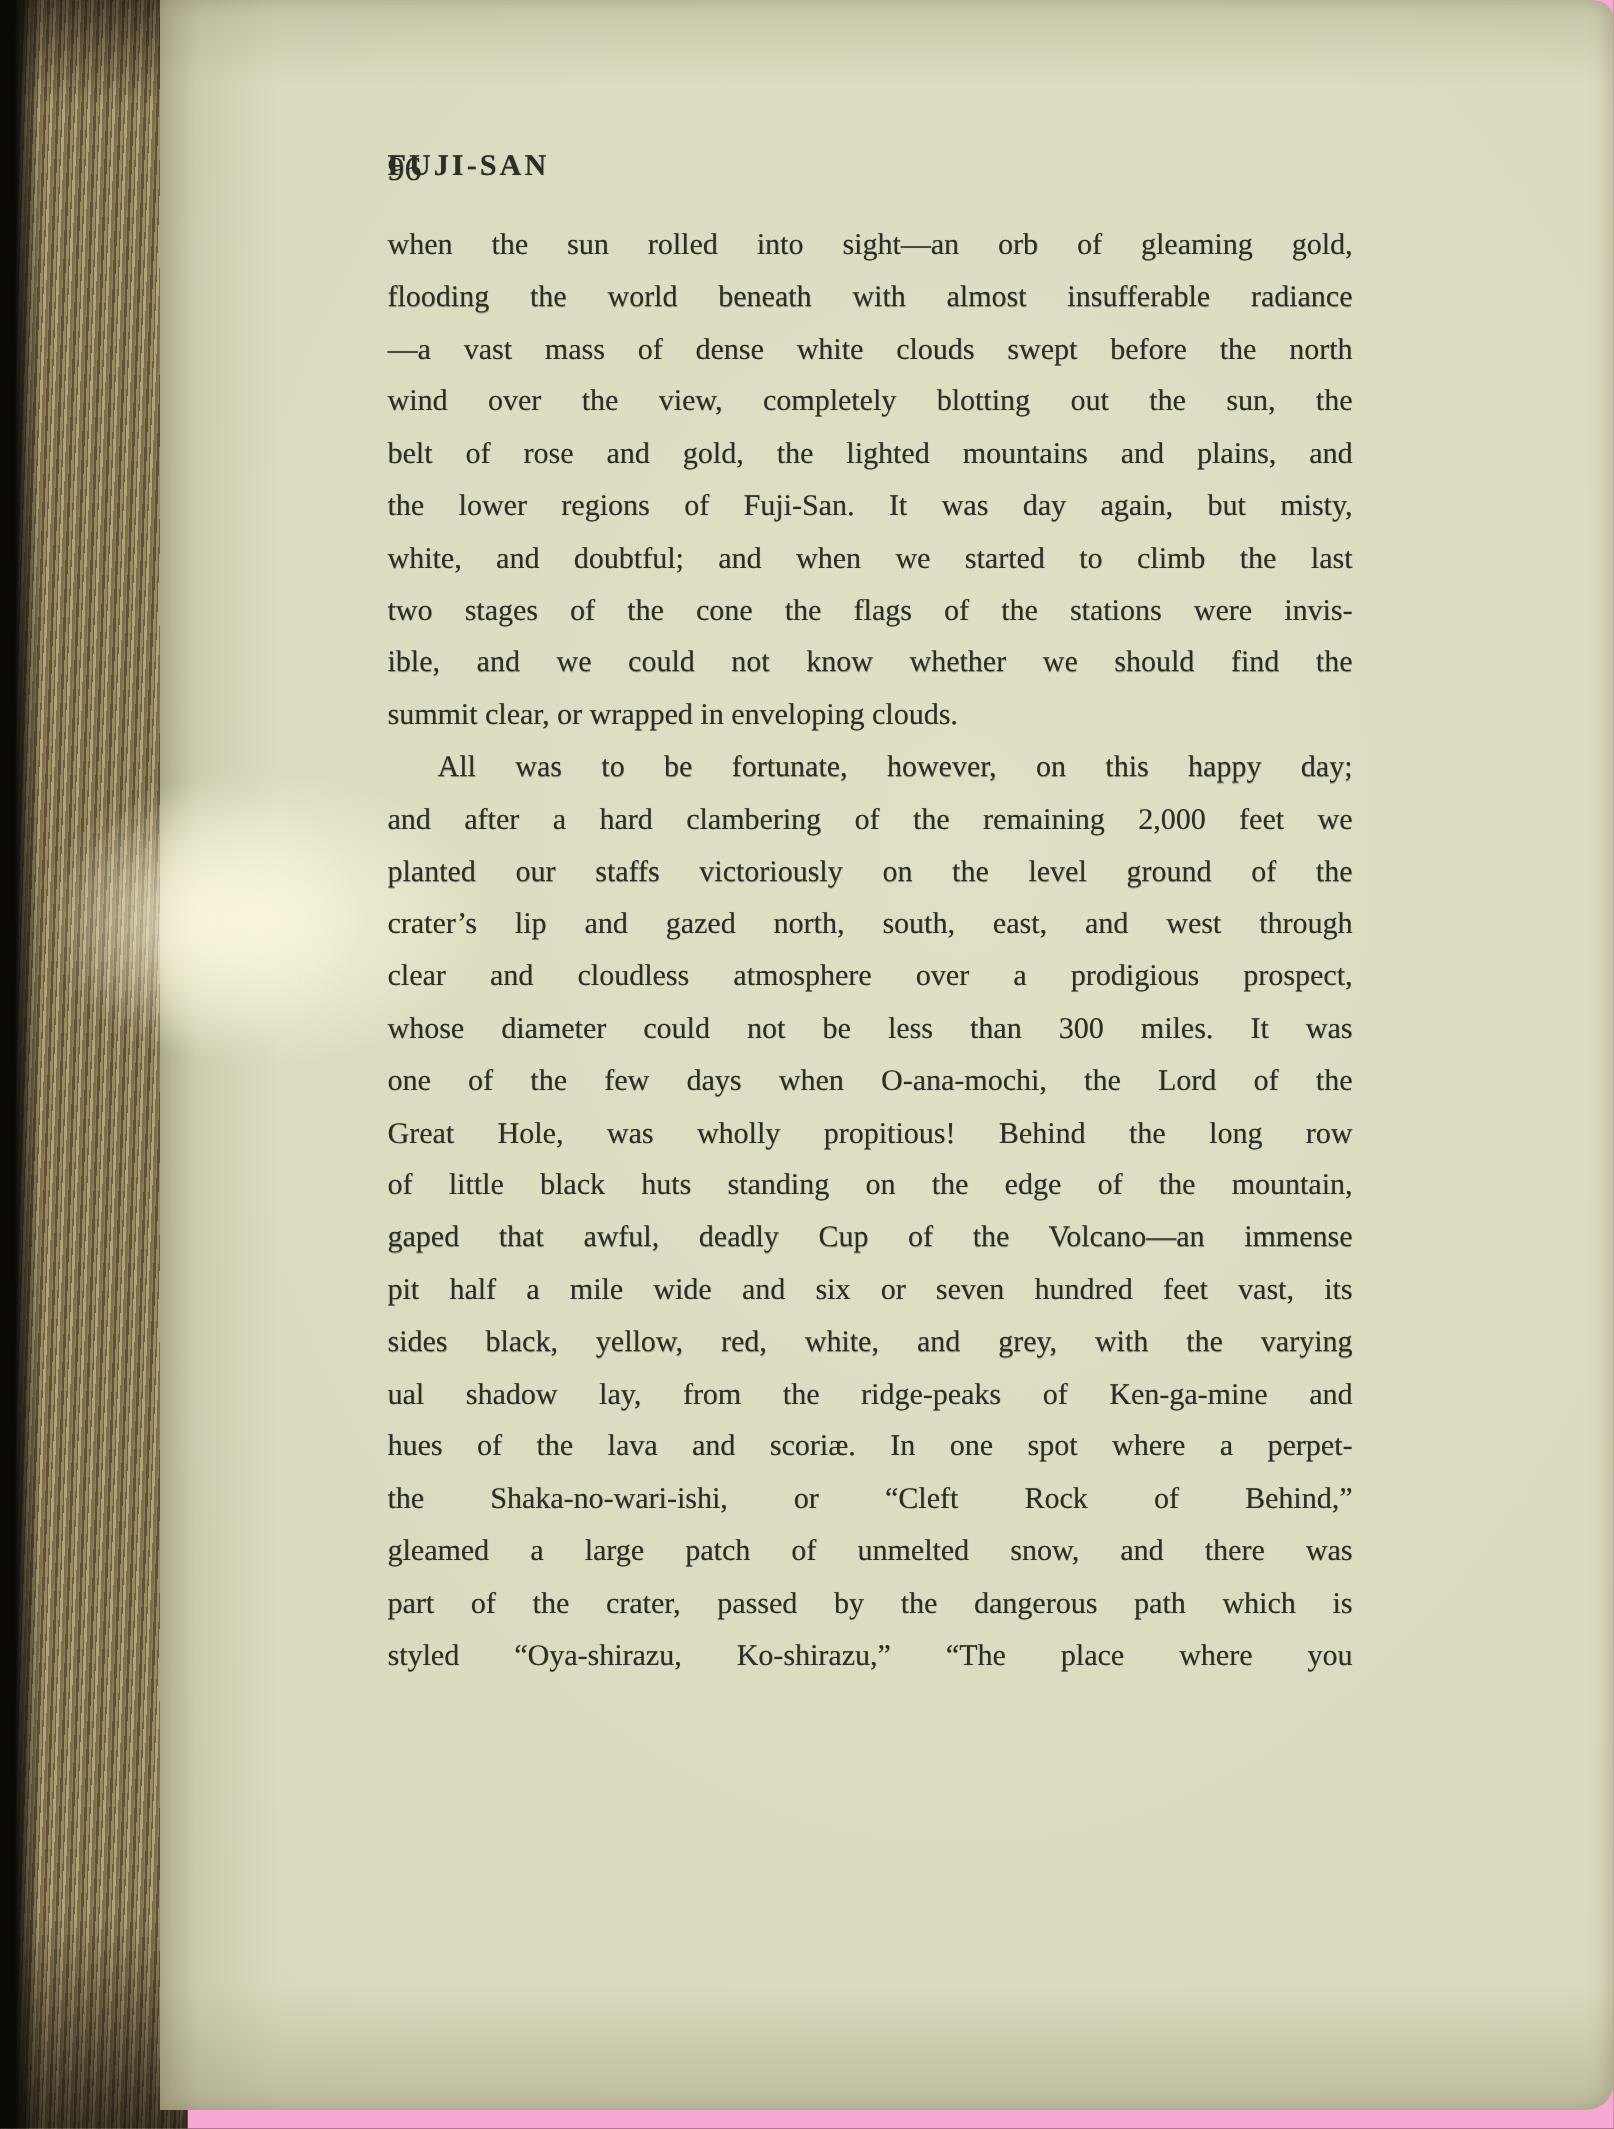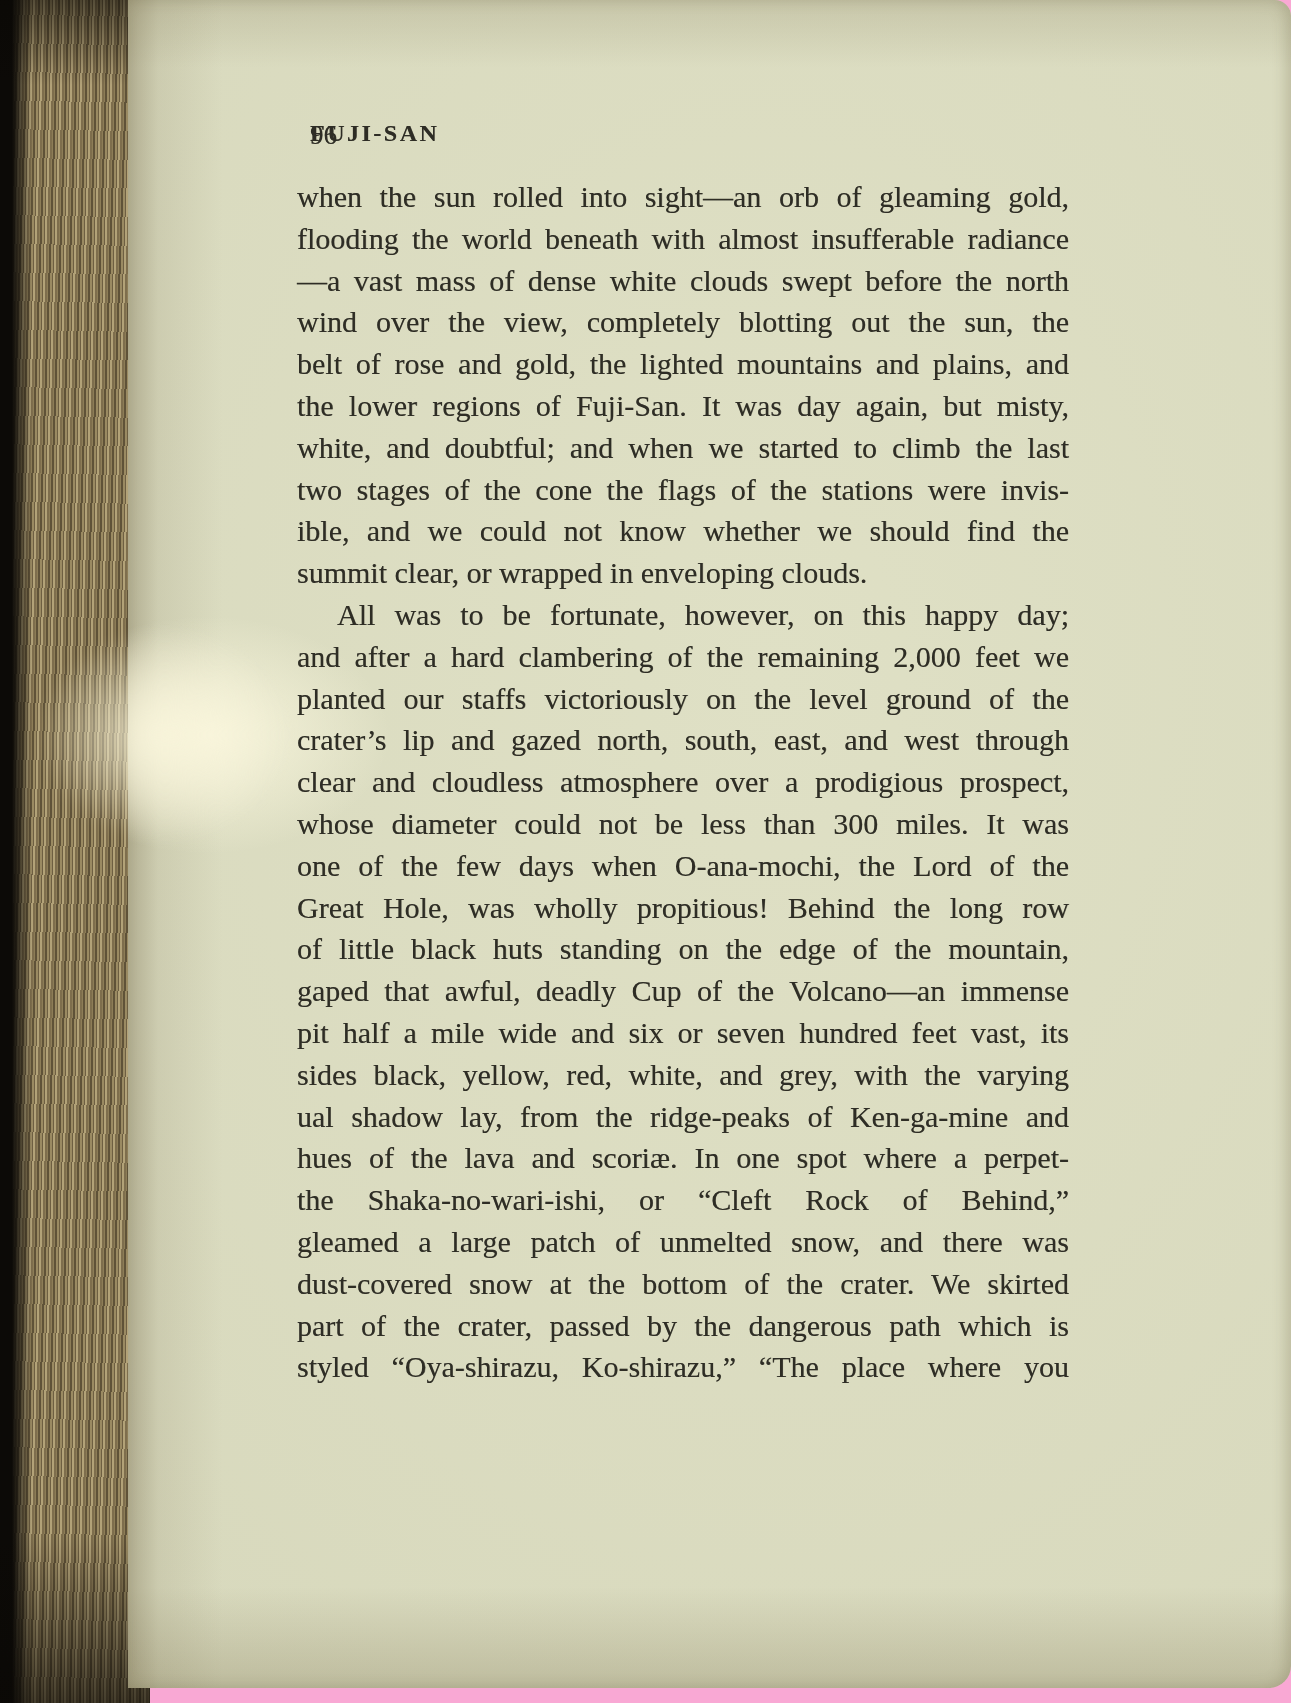--- a/index.html
+++ b/index.html
@@ -53,22 +53,22 @@
     text-shadow:0.3px 0.3px 0.6px rgba(47,46,37,0.5);
   }
   .page-number {
     position:absolute; left:0; top:4px; font-size:27px;
   }
   .running-header {
     position:absolute; left:0; right:0; top:4px;
     text-align:left; font-weight:700; font-size:24px; letter-spacing:2.5px;
   }
   .text-block {
-    position:absolute; left:297px; top:176px; width:772px;
-    color:#2e2d25; font-size:30px; line-height:41.8px;
+    position:absolute; left:310px; top:176px; width:772px;
+    color:#2e2d25; font-size:24px; line-height:41.8px;
     text-shadow:0.3px 0.3px 0.6px rgba(47,46,37,0.5);
   }
   .para { margin:0; padding:0; }
   .line {
     display:block;
     text-align:justify;
     text-align-last:justify;
   }
   .line.flush { text-align-last:left; }
   .line.indent { text-indent:40px; }
@@ -108,20 +108,19 @@
       <span class="line">one of the few days when O-ana-mochi, the Lord of the</span>
       <span class="line">Great Hole, was wholly propitious!  Behind the long row</span>
       <span class="line">of little black huts standing on the edge of the mountain,</span>
       <span class="line">gaped that awful, deadly Cup of the Volcano—an immense</span>
       <span class="line">pit half a mile wide and six or seven hundred feet vast, its</span>
       <span class="line">sides black, yellow, red, white, and grey, with the varying</span>
       <span class="line">ual shadow lay, from the ridge-peaks of Ken-ga-mine and</span>
       <span class="line">hues of the lava and scoriæ.  In one spot where a perpet-</span>
       <span class="line">the Shaka-no-wari-ishi, or “Cleft Rock of Behind,”</span>
       <span class="line">gleamed a large patch of unmelted snow, and there was</span>
-      <span class="line">dust-covered snow at the bottom of the crater.  We skirted</span>
       <span class="line">part of the crater, passed by the dangerous path which is</span>
       <span class="line">styled “Oya-shirazu, Ko-shirazu,” “The place where you</span>
     </p>
   </div>
 
   <div class="glare"></div>
 </div>
 
 </body></html>

